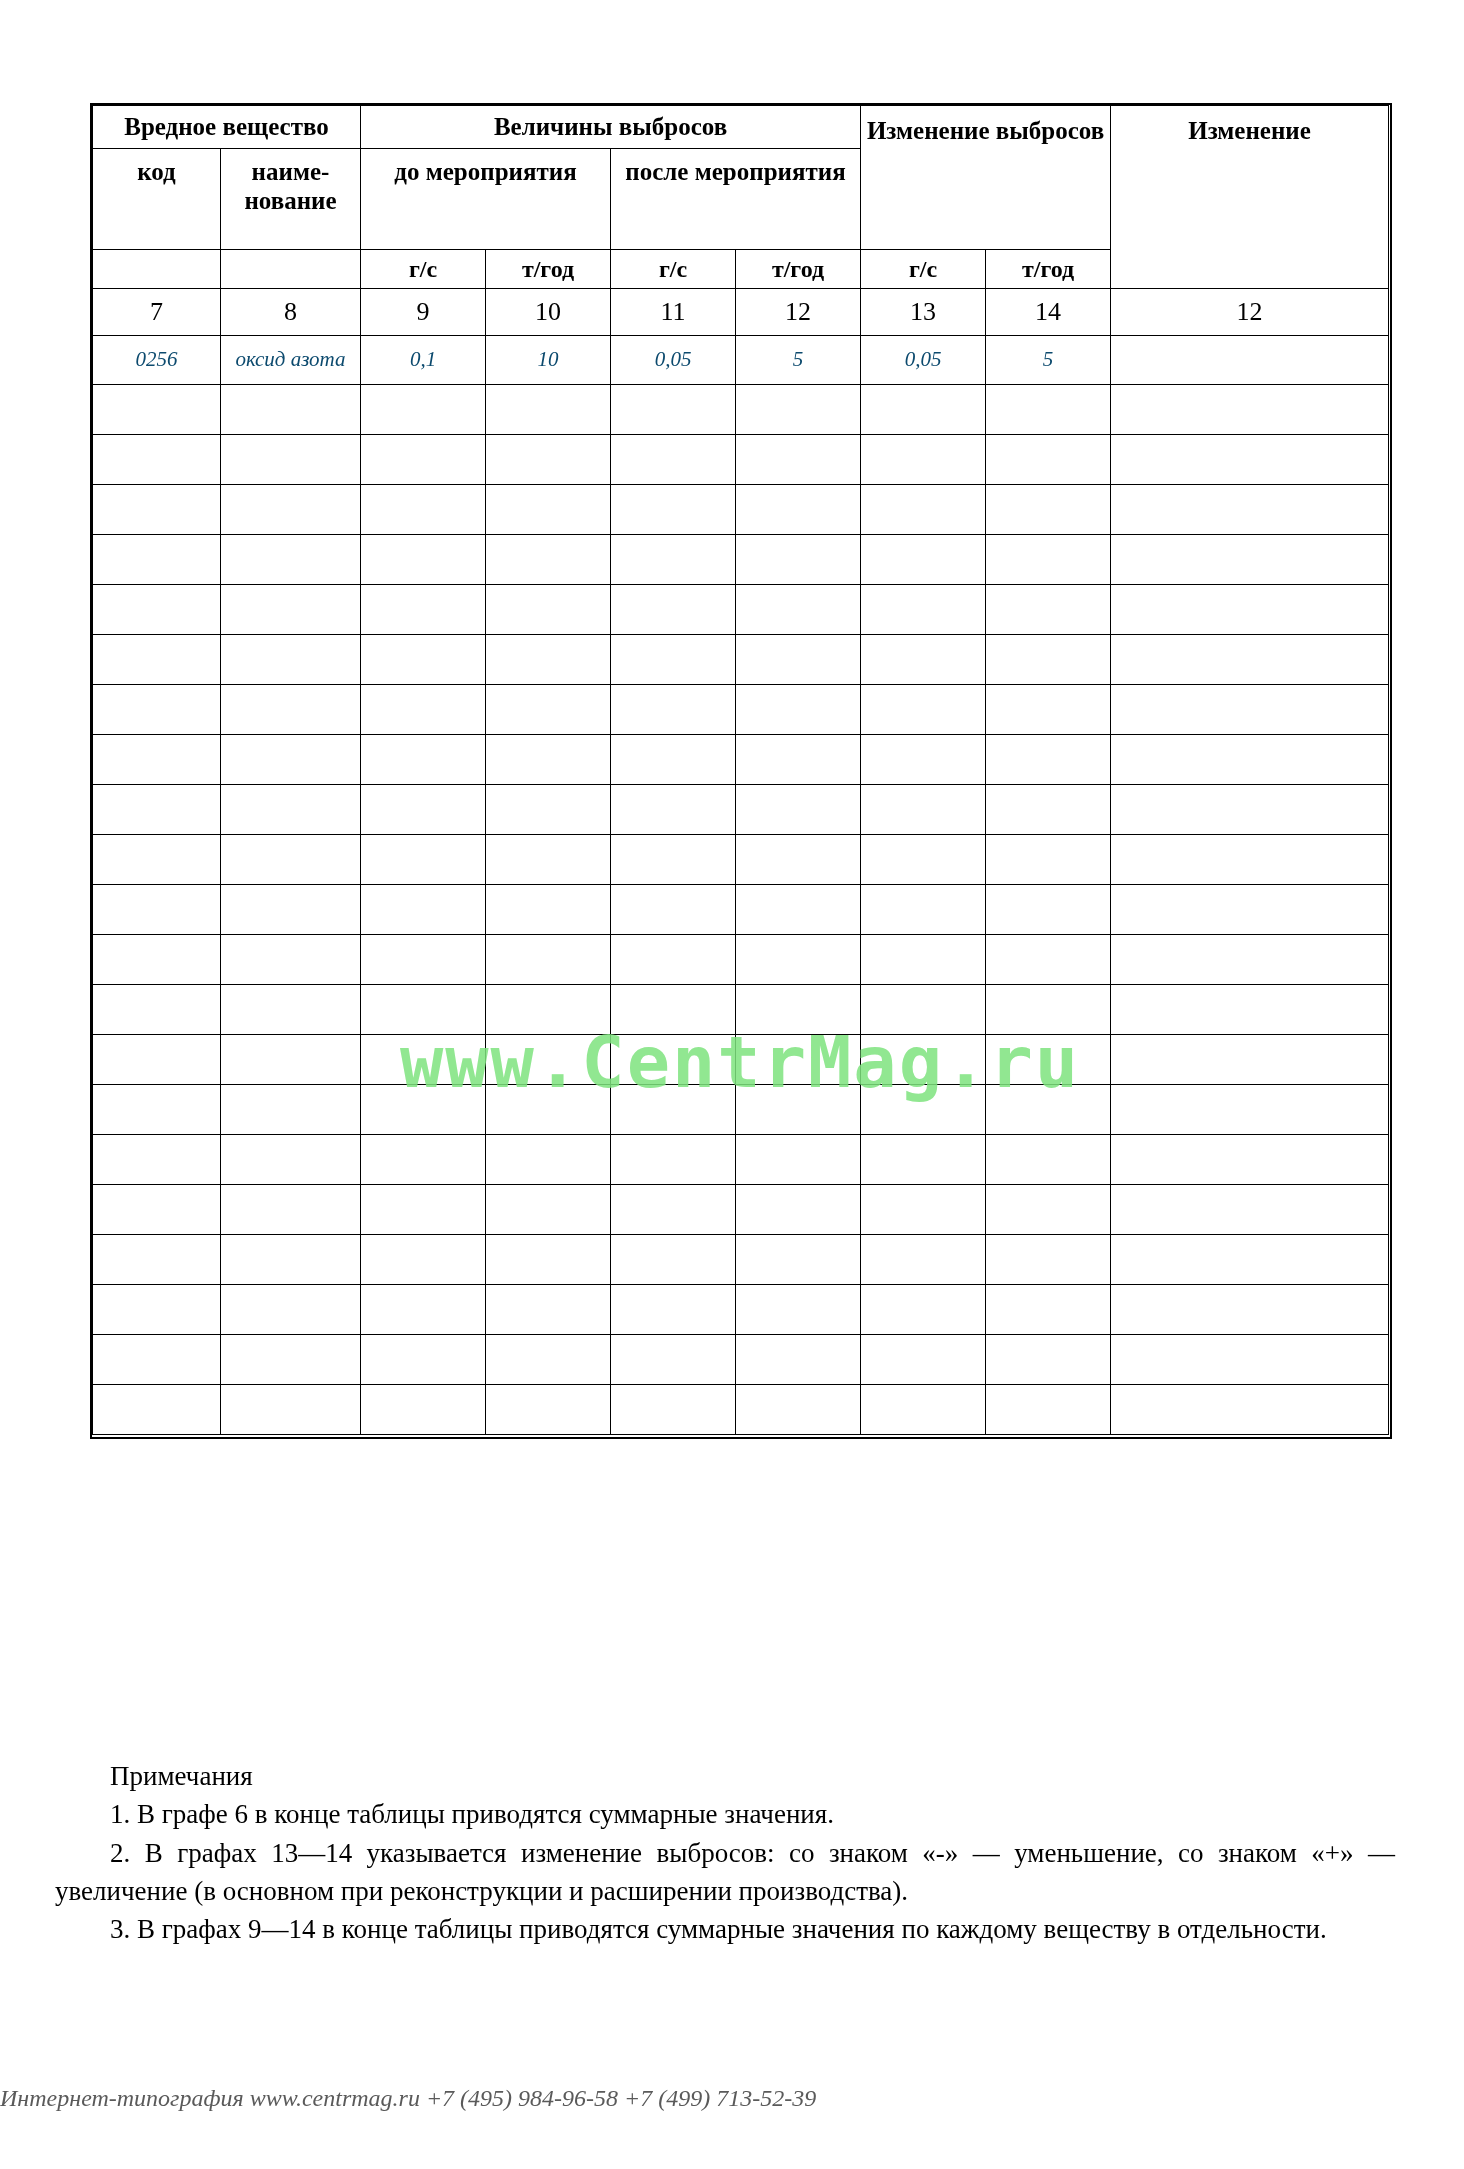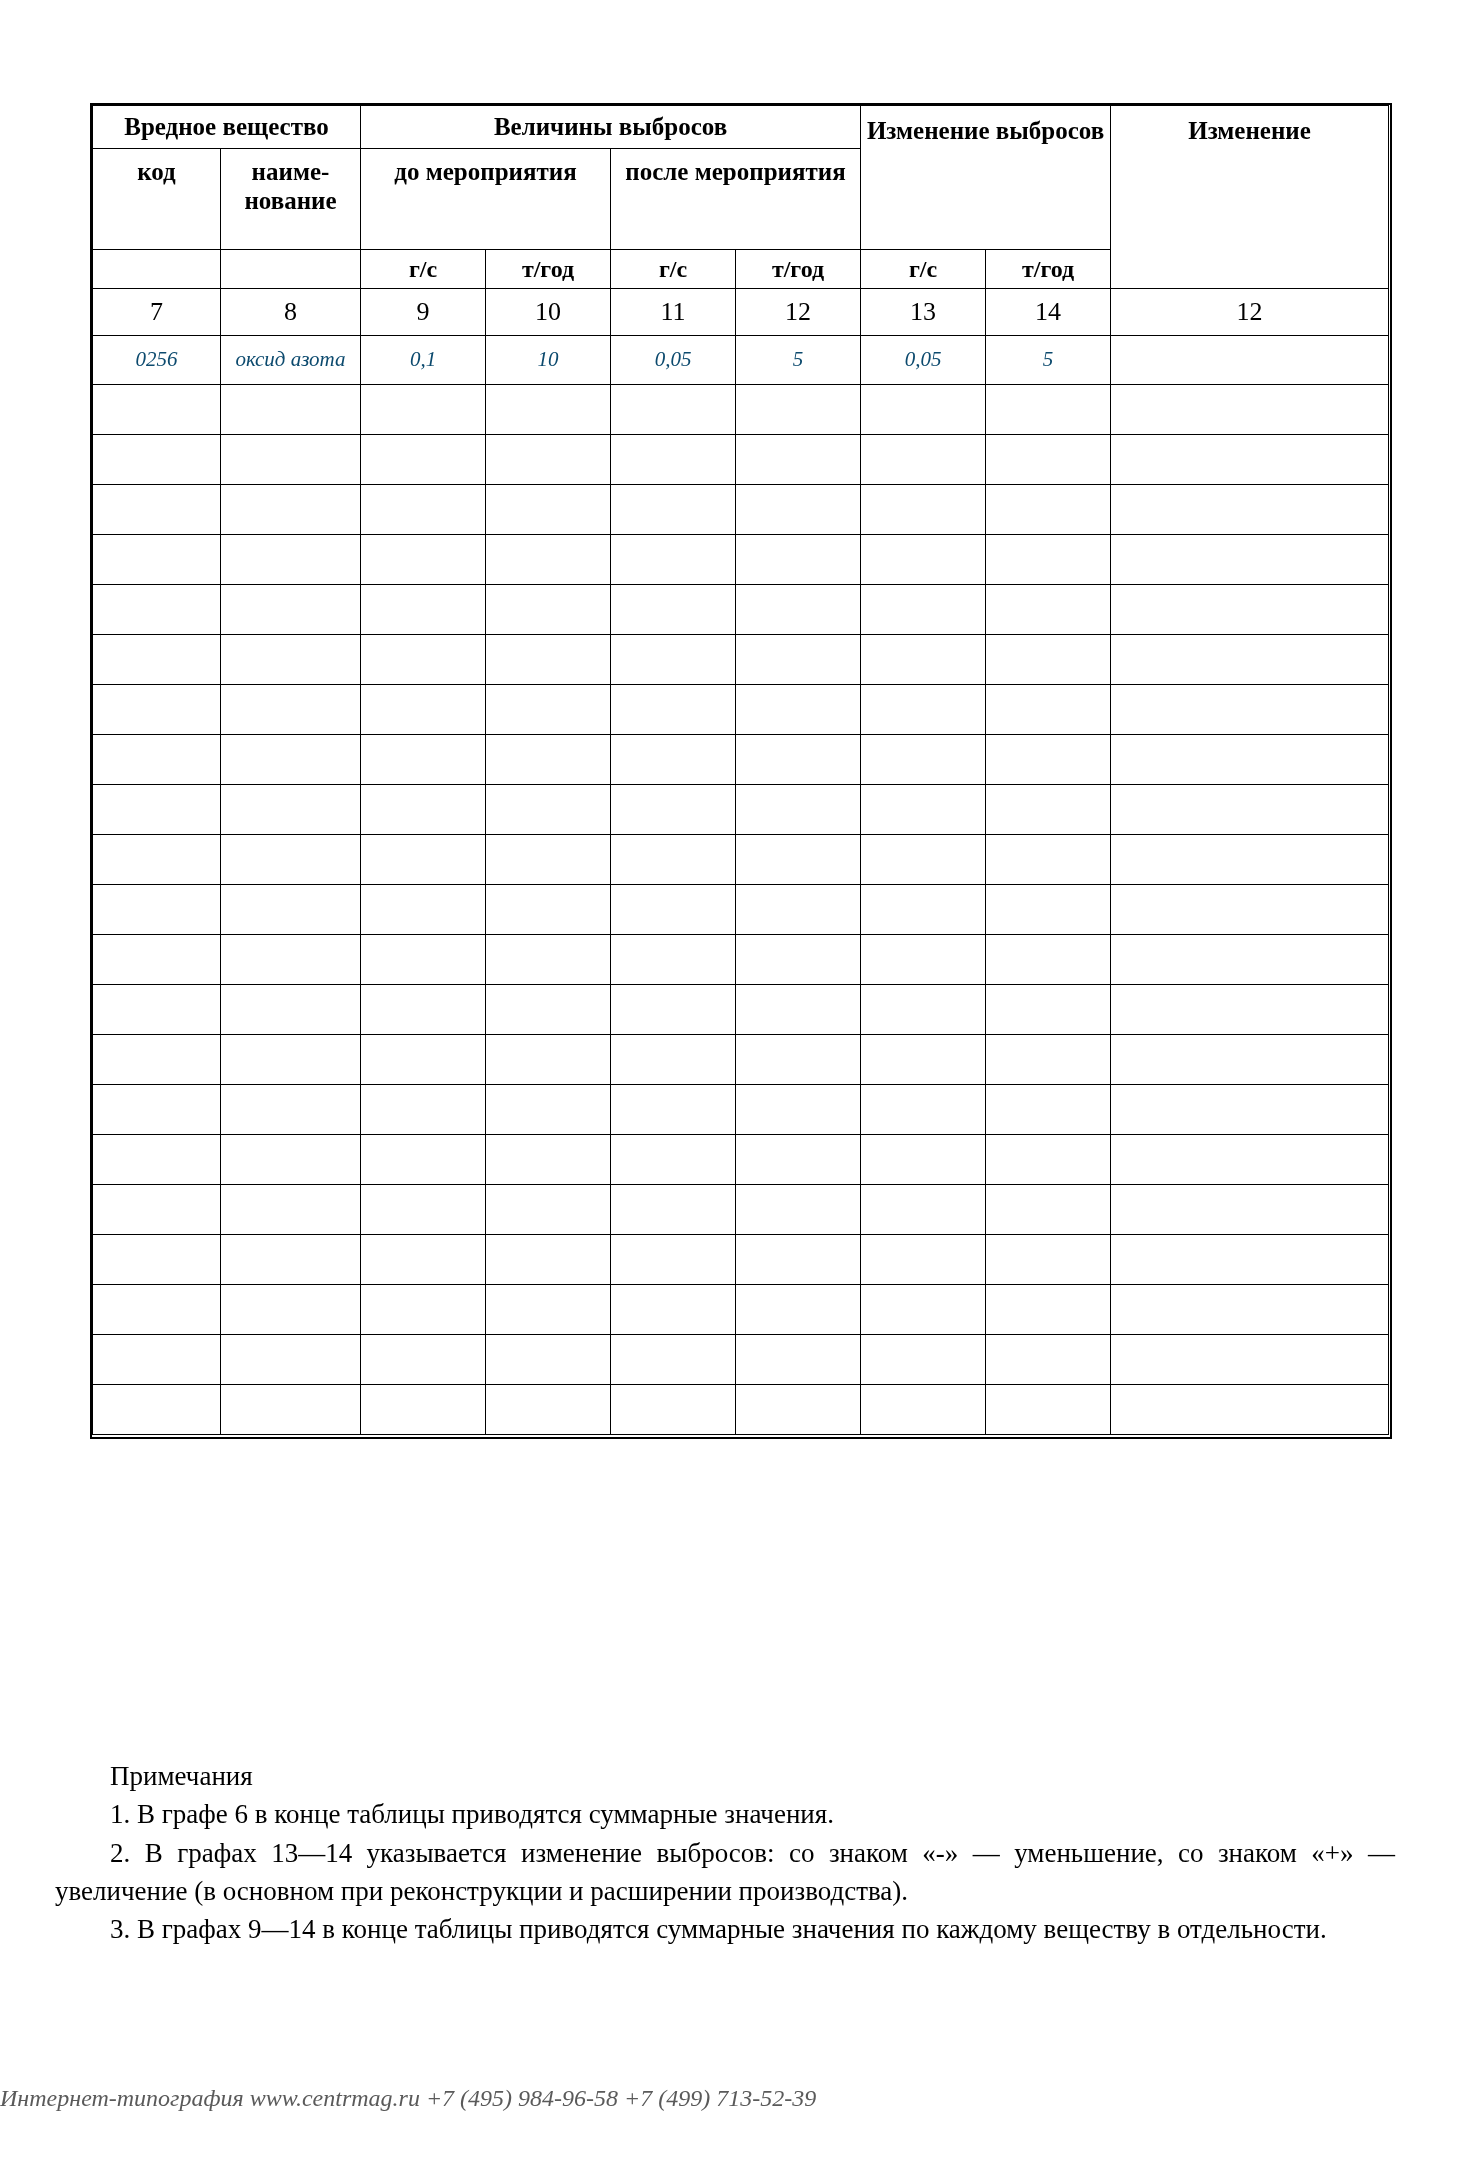--- a/index.html
+++ b/index.html
@@ -421,20 +421,21 @@
             <td></td>
             <td></td>
             <td></td>
             <td></td>
           </tr>
         </tbody>
 
     </table>
   </div>
 
+  <div class="watermark">www.CentrMag.ru</div>
 
   <div class="notes">
     <div class="title">Примечания</div>
     <p>1. В графе 6 в конце таблицы приводятся суммарные значения.</p>
     <p>2. В графах 13—14 указывается изменение выбросов: со знаком «-» — уменьшение, со знаком «+» — увеличение (в основном при реконструкции и расширении производства).</p>
     <p>3. В графах 9—14 в конце таблицы приводятся суммарные значения по каждому веществу в отдельности.</p>
   </div>
 
   <div class="footer">Интернет-типография  www.centrmag.ru   +7 (495) 984-96-58  +7 (499) 713-52-39</div>
 

